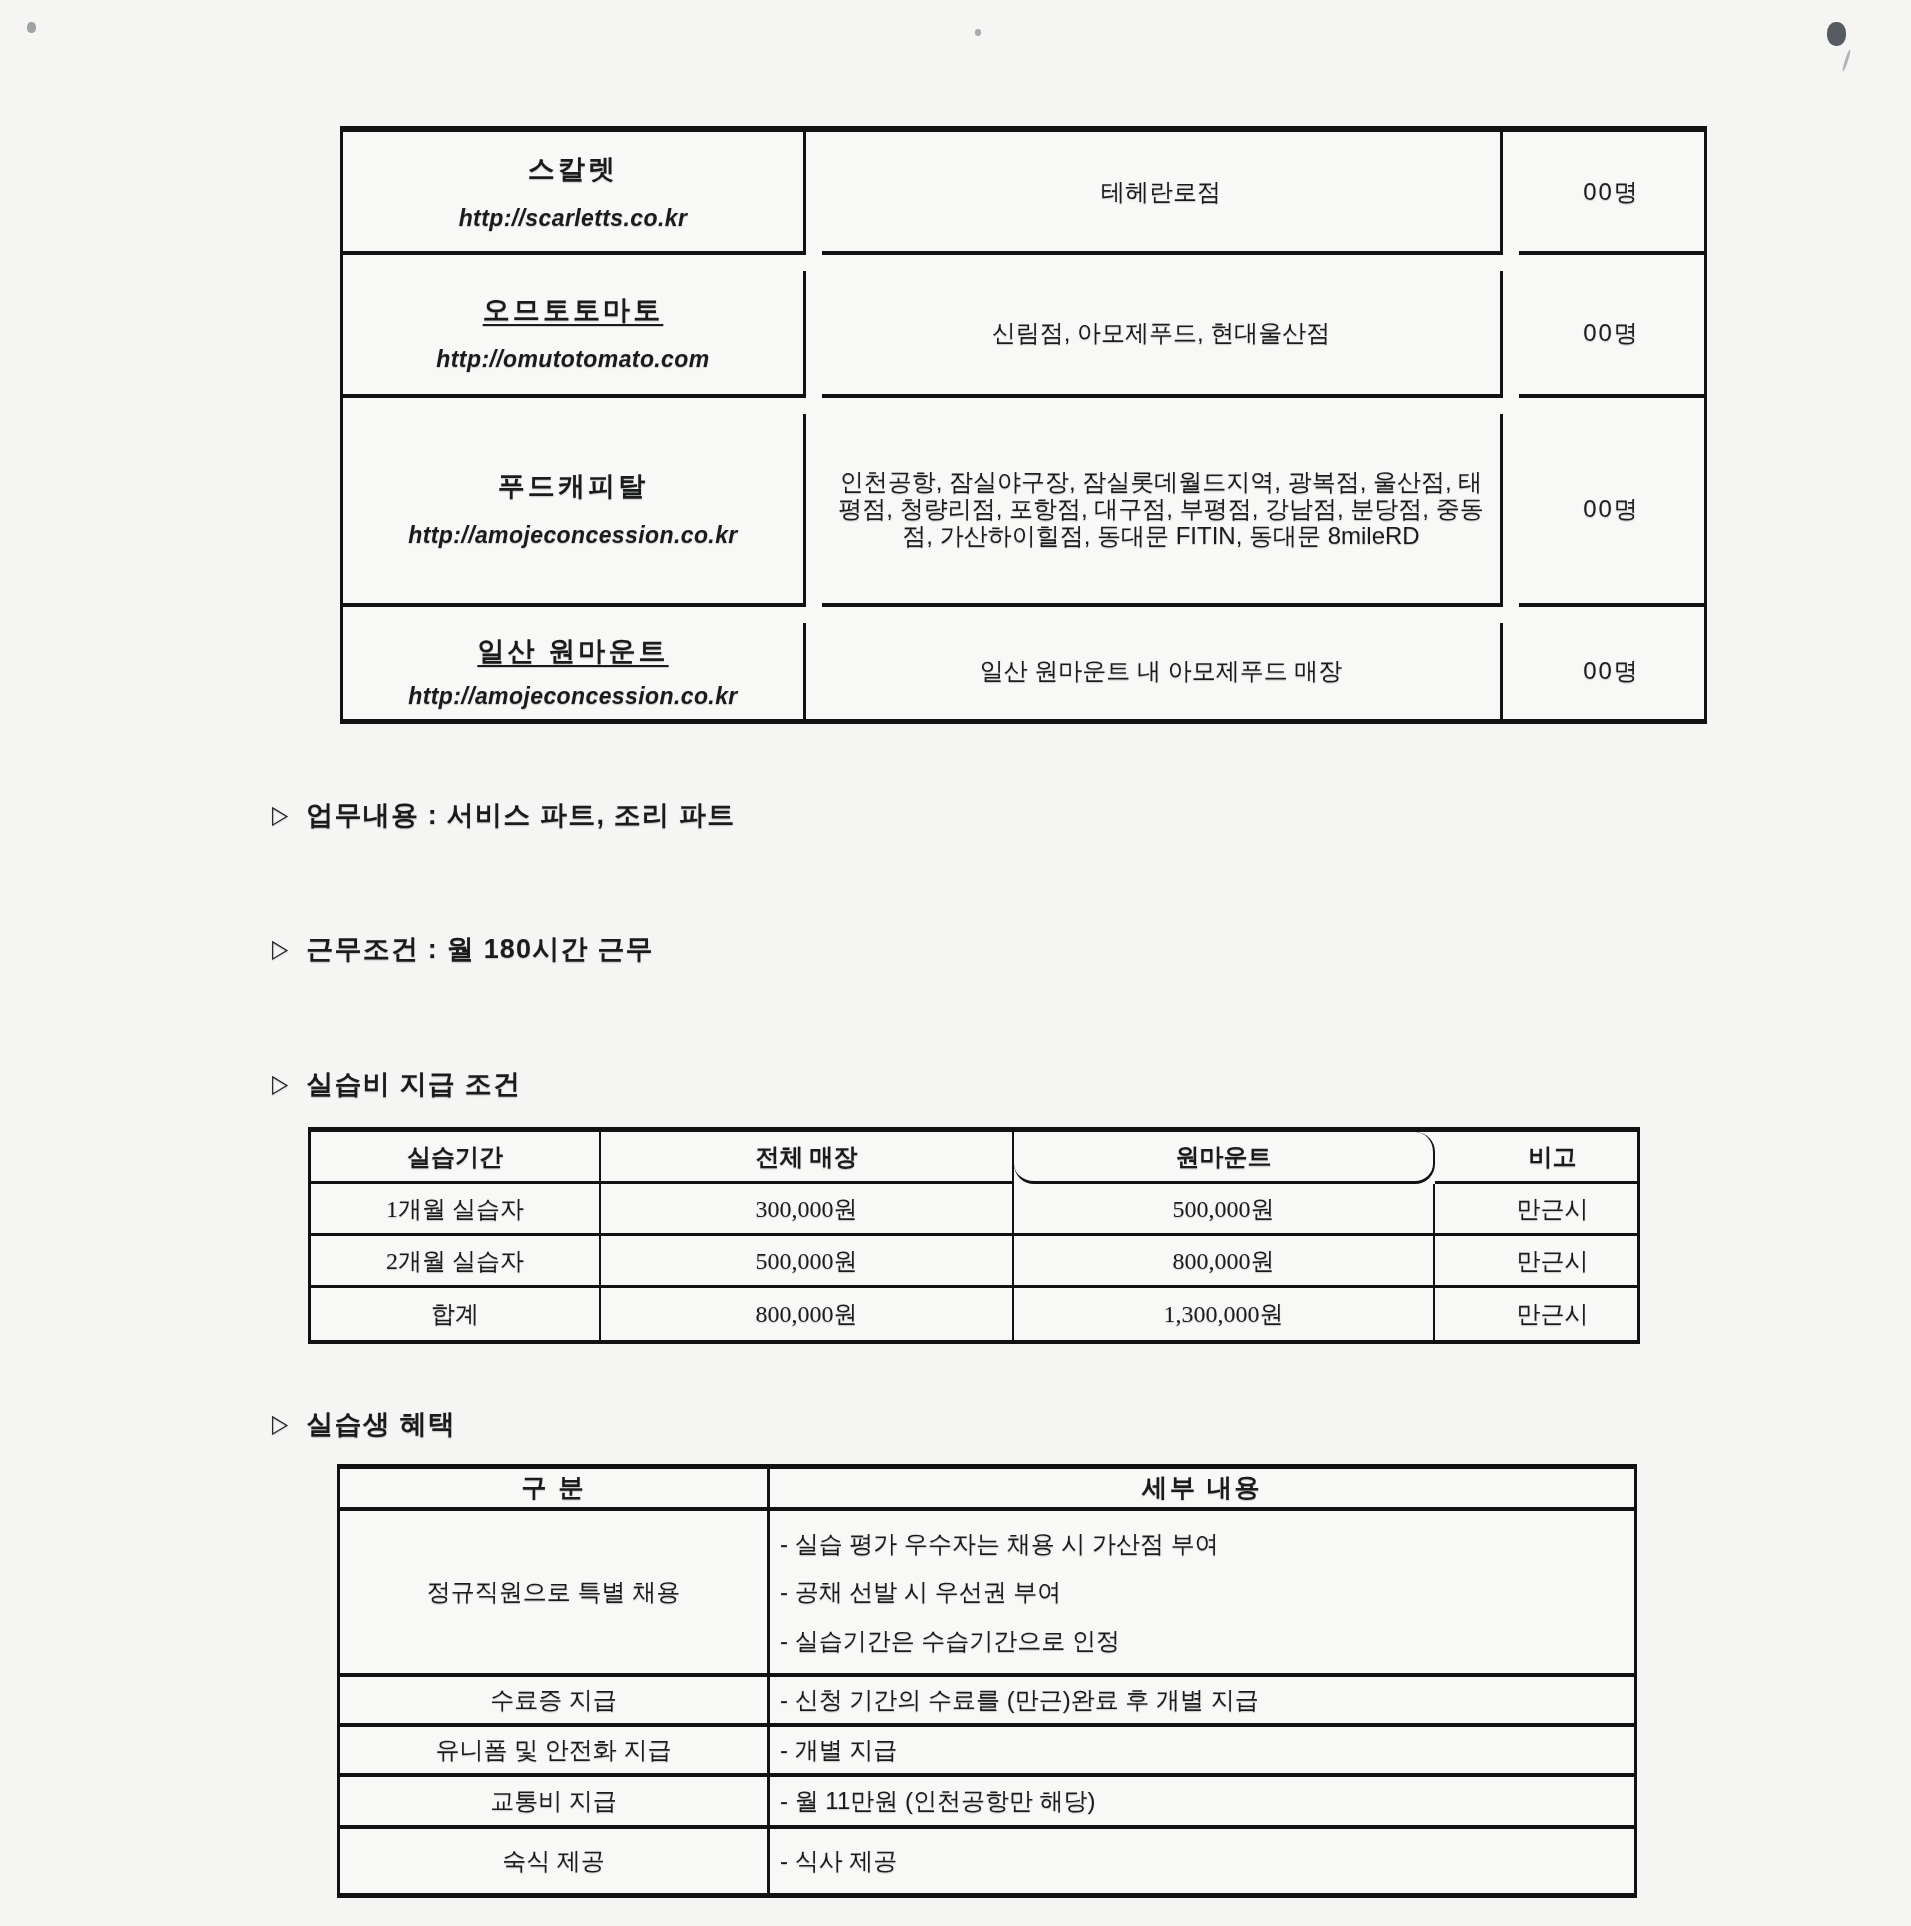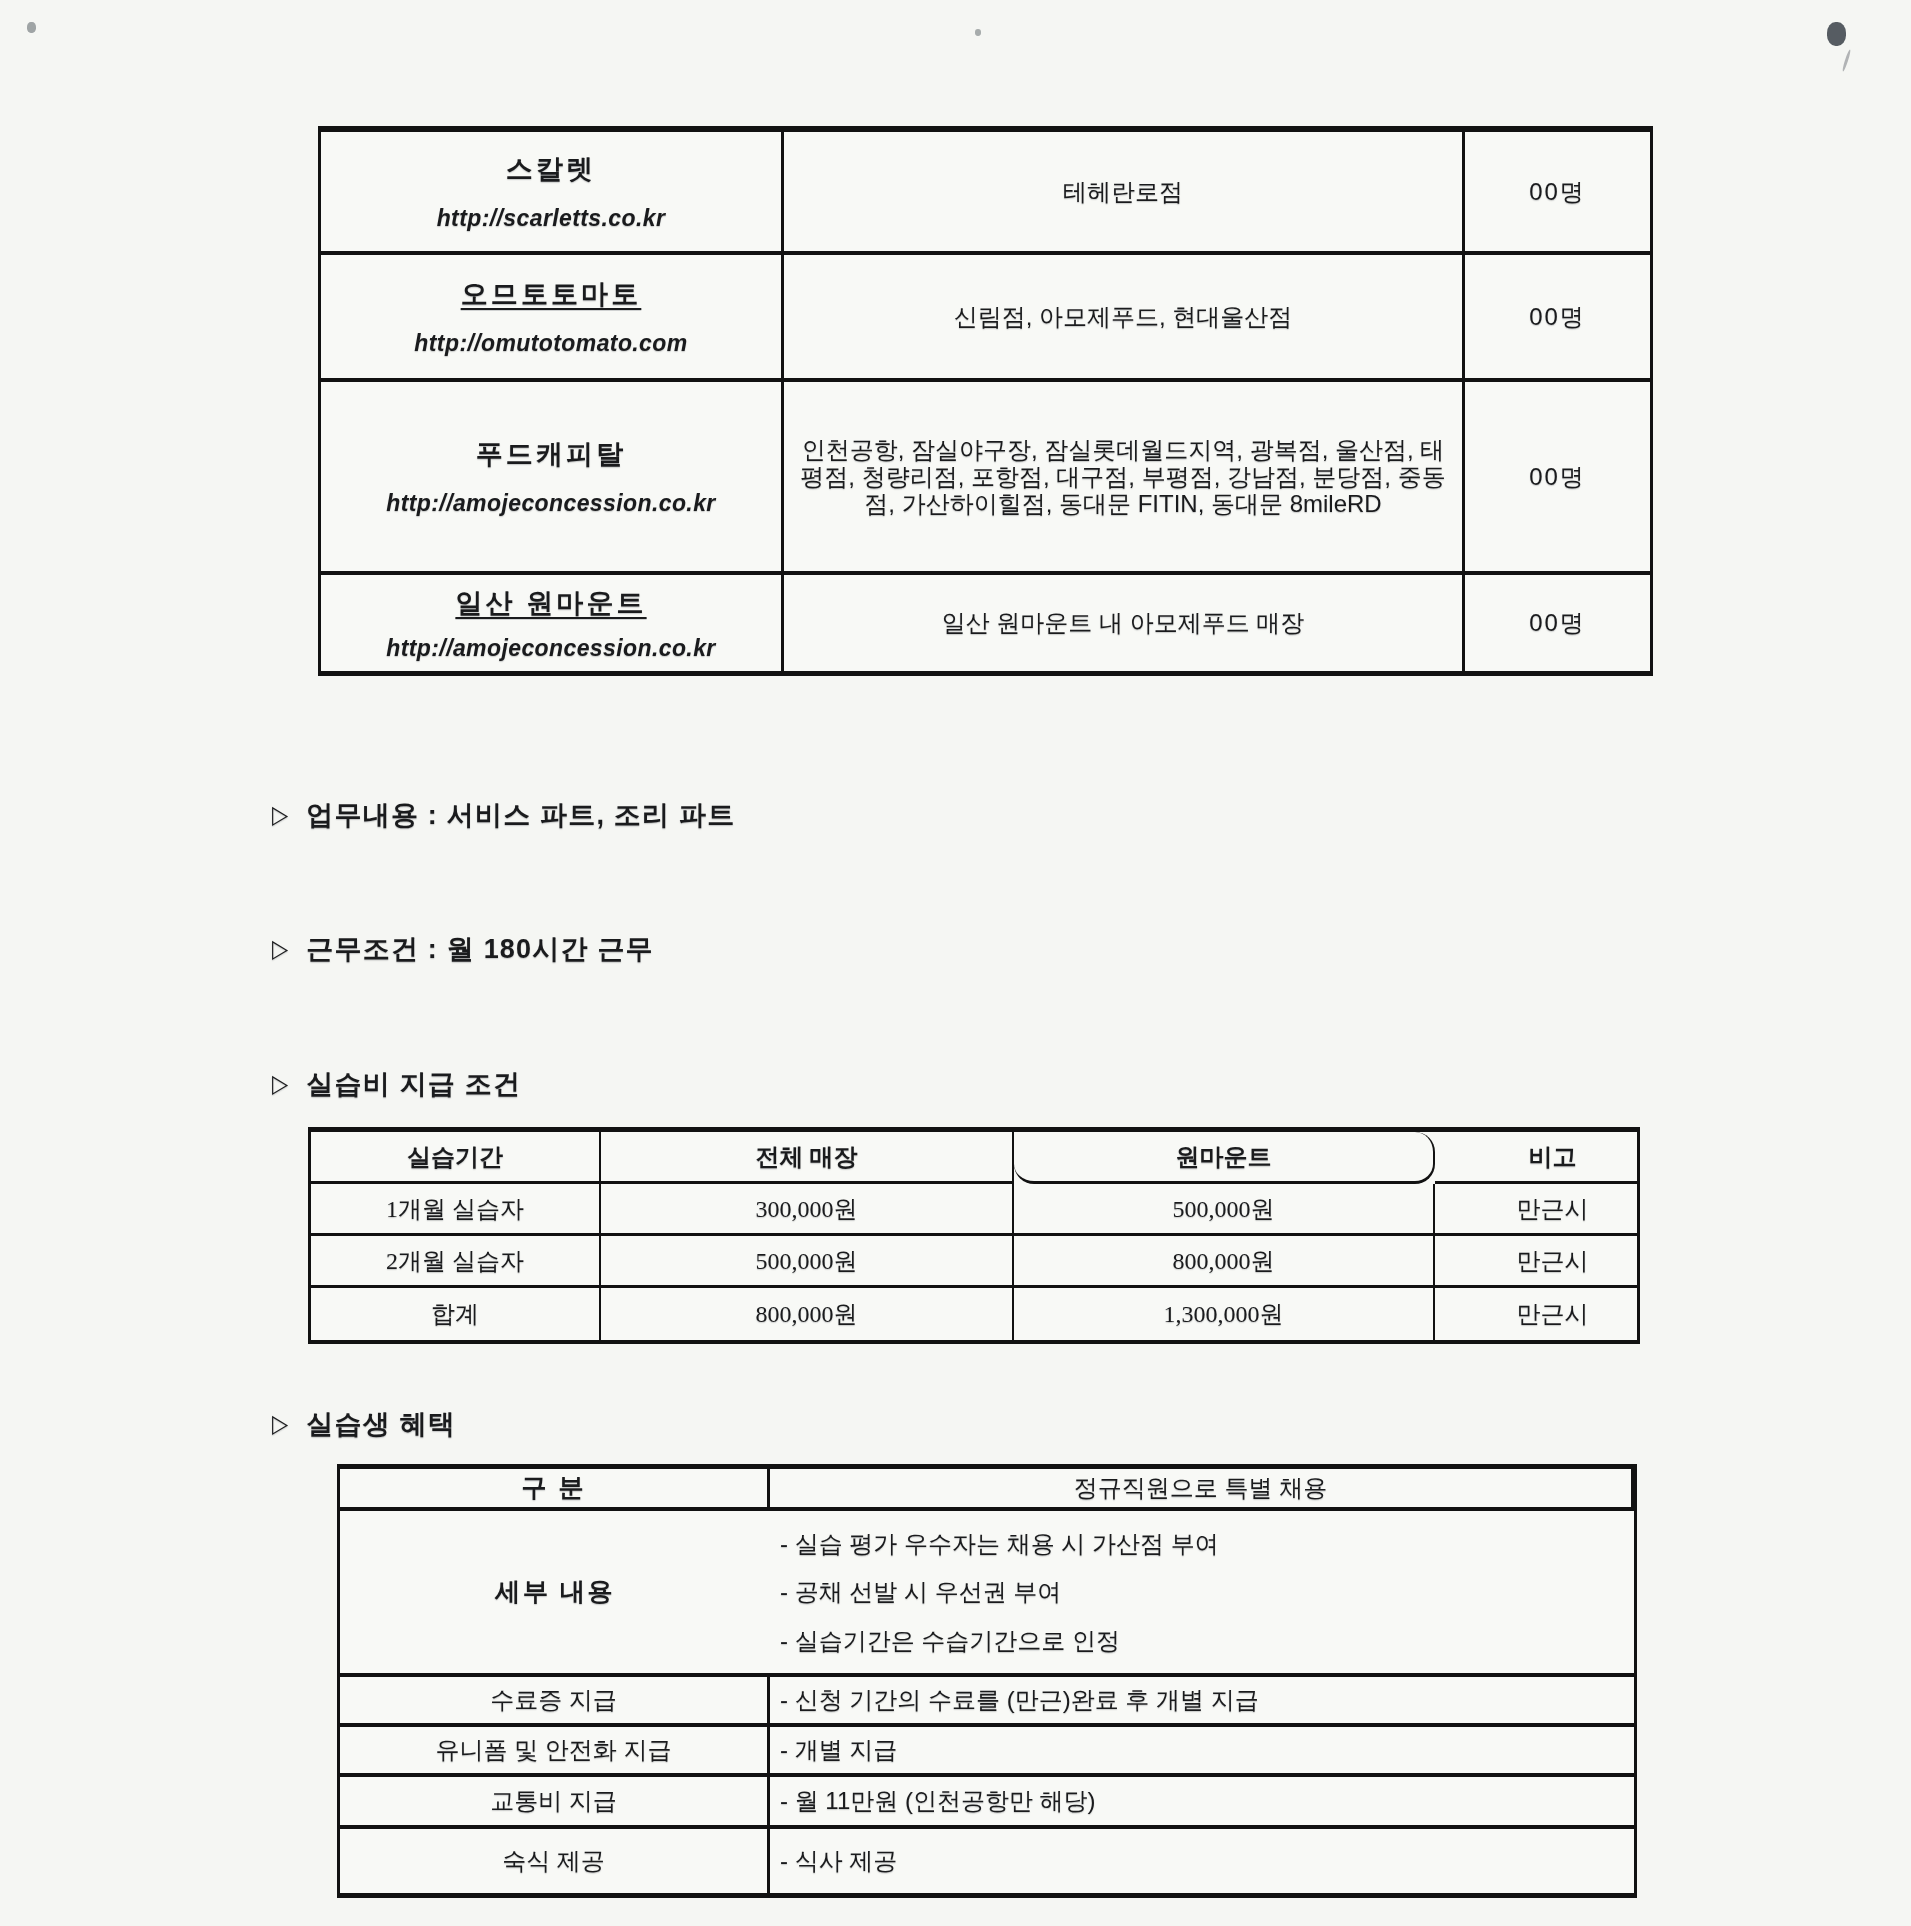--- a/index.html
+++ b/index.html
@@ -8,23 +8,23 @@
   .page{position:relative;width:1911px;height:2704px;background:#f5f6f3;color:#1a1b1d;
         text-shadow:0 0.8px 1.2px rgba(20,22,30,.22);}
   
   .grid{position:absolute;display:grid;background:#f8f9f6;}
   .grid .c{display:flex;flex-direction:column;align-items:center;justify-content:center;
            border-right:3.1px solid #121212;border-bottom:4.6px solid #121212;
            text-align:center;overflow:hidden;}
   .grid .c.lc{border-right:none;}
   .grid .c.lr{border-bottom:none;}
   
-  .t1{left:318px;top:126px;grid-template-columns:463px 681px 185px;
+  .t1{left:340px;top:126px;grid-template-columns:463px 681px 185px;
       grid-template-rows:123px 127px 193px 96px;
-      border:3.5px solid #121212;border-top-width:6.2px;border-bottom-width:5.4px;}
+      border:3.5px solid #121212;border-top-width:6.2px;border-bottom-width:5.4px;gap:16px;}
   .nm{font-weight:bold;font-size:27px;letter-spacing:3.1px;}
   .u{text-decoration:underline;text-decoration-thickness:2.3px;text-underline-offset:5.4px;}
   .url{font-style:italic;font-weight:bold;font-size:23px;margin-top:17.7px;letter-spacing:0.4px;}
   .loc{font-size:24px;line-height:48px;padding:0 13px;}
   .cnt{font-size:24px;letter-spacing:1.9px;}
   
   .h{position:absolute;display:flex;align-items:center;gap:17px;
      font-weight:bold;font-size:27px;letter-spacing:1.2px;}
   .tri{font-size:21px;transform:scaleY(1.2);font-weight:normal;}
   
@@ -143,23 +143,23 @@
     <div class="c lc lr">만근시</div>
   </div>
 
   <div class="h" style="left:272px;top:1406px;">
     <span class="tri">▷</span>
     <span>실습생 혜택</span>
   </div>
 
   <div class="grid t3">
     <div class="c hd">구 분</div>
+    <div class="c hd lc">세부 내용</div>
+
     <div class="c">정규직원으로 특별 채용</div>
-
-    <div class="c hd lc">세부 내용</div>
     <div class="c det lc">
       <span>- 실습 평가 우수자는 채용 시 가산점 부여</span>
       <span>- 공채 선발 시 우선권 부여</span>
       <span>- 실습기간은 수습기간으로 인정</span>
     </div>
 
     <div class="c">수료증 지급</div>
     <div class="c det lc">
       <span>- 신청 기간의 수료를 (만근)완료 후 개별 지급</span>
     </div>

